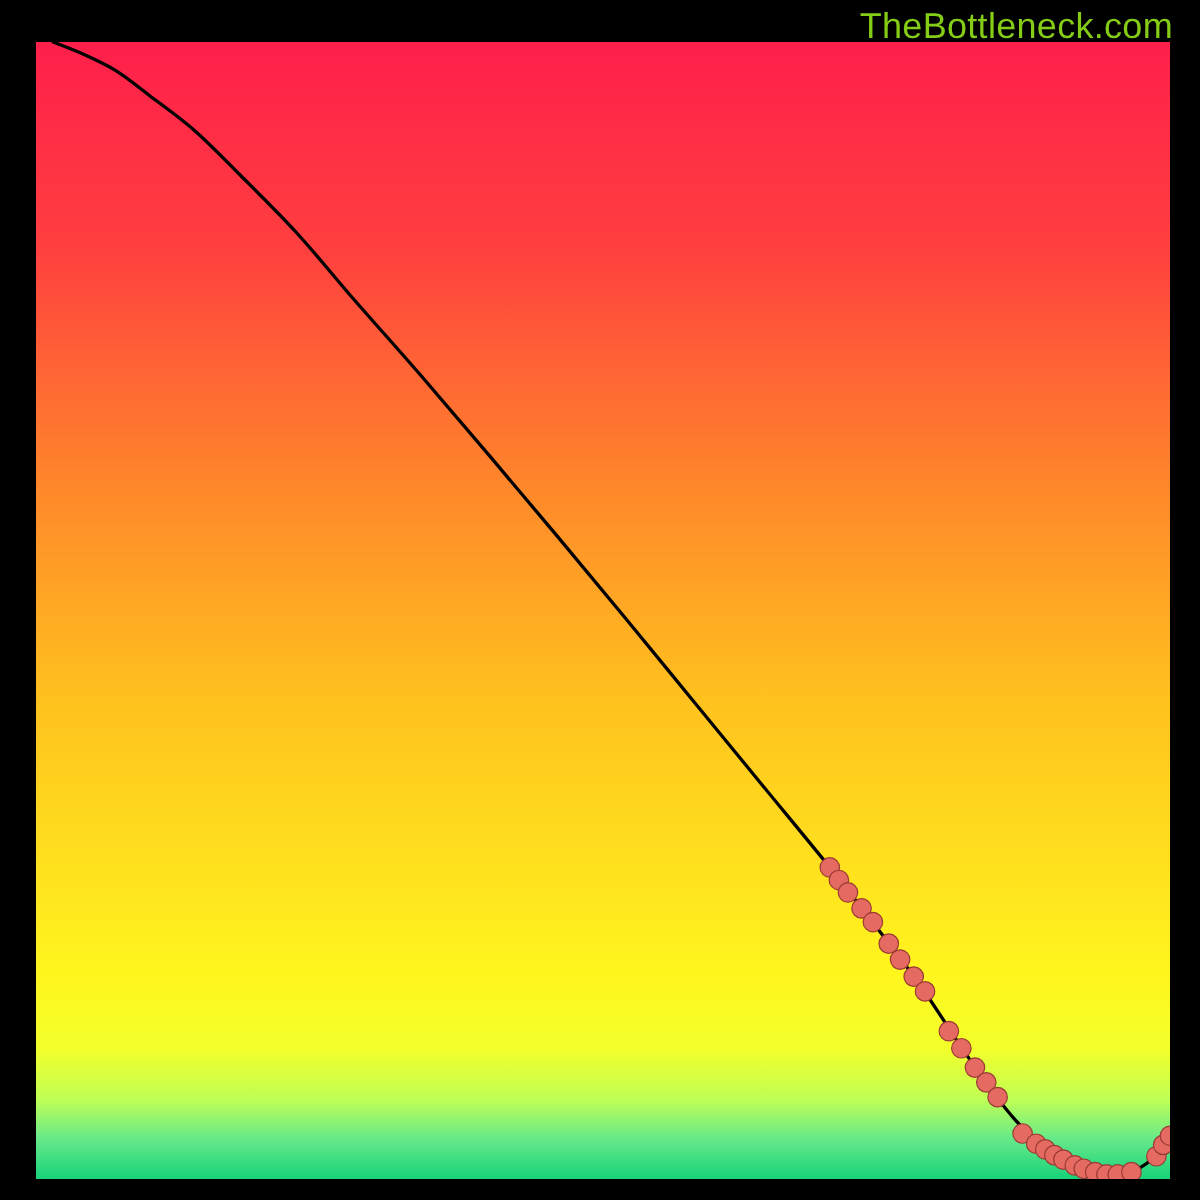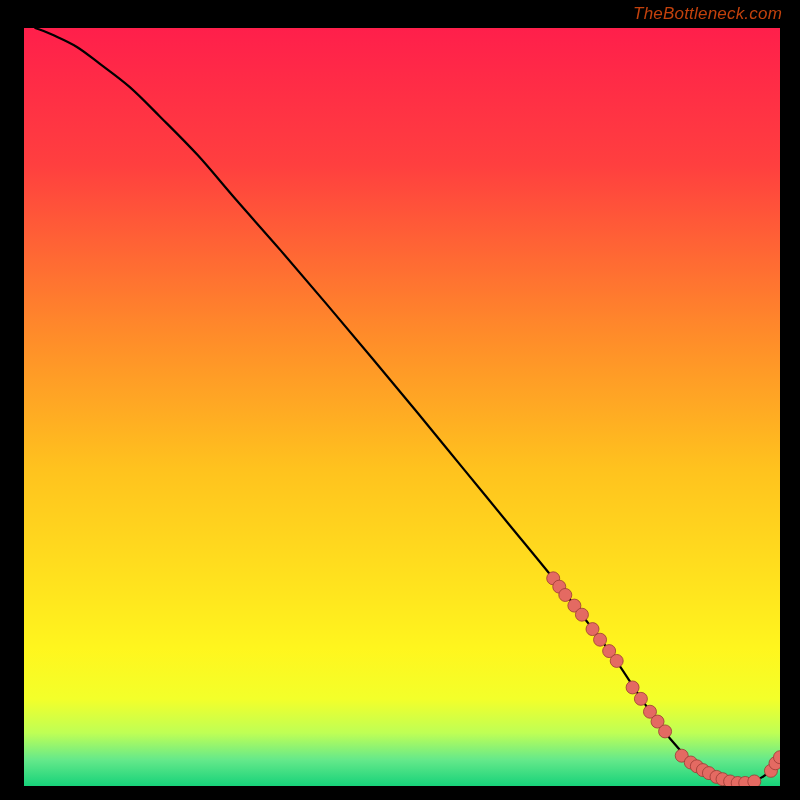--- a/index.html
+++ b/index.html
@@ -13,26 +13,25 @@
   }
   .stage {
     position: relative;
     width: 800px;
     height: 800px;
   }
   .watermark {
     position: absolute;
     top: 4px;
     right: 18px;
-    color: #c2410c;
-    font-size: 17px;
+    color: #84cc16;
+    font-size: 24px;
     font-weight: 500;
     letter-spacing: 0.2px;
     user-select: none;
-    font-style: italic;
   }
   svg {
     position: absolute;
     left: 0;
     top: 0;
   }
 </style>
 </head>
 <body>
 

